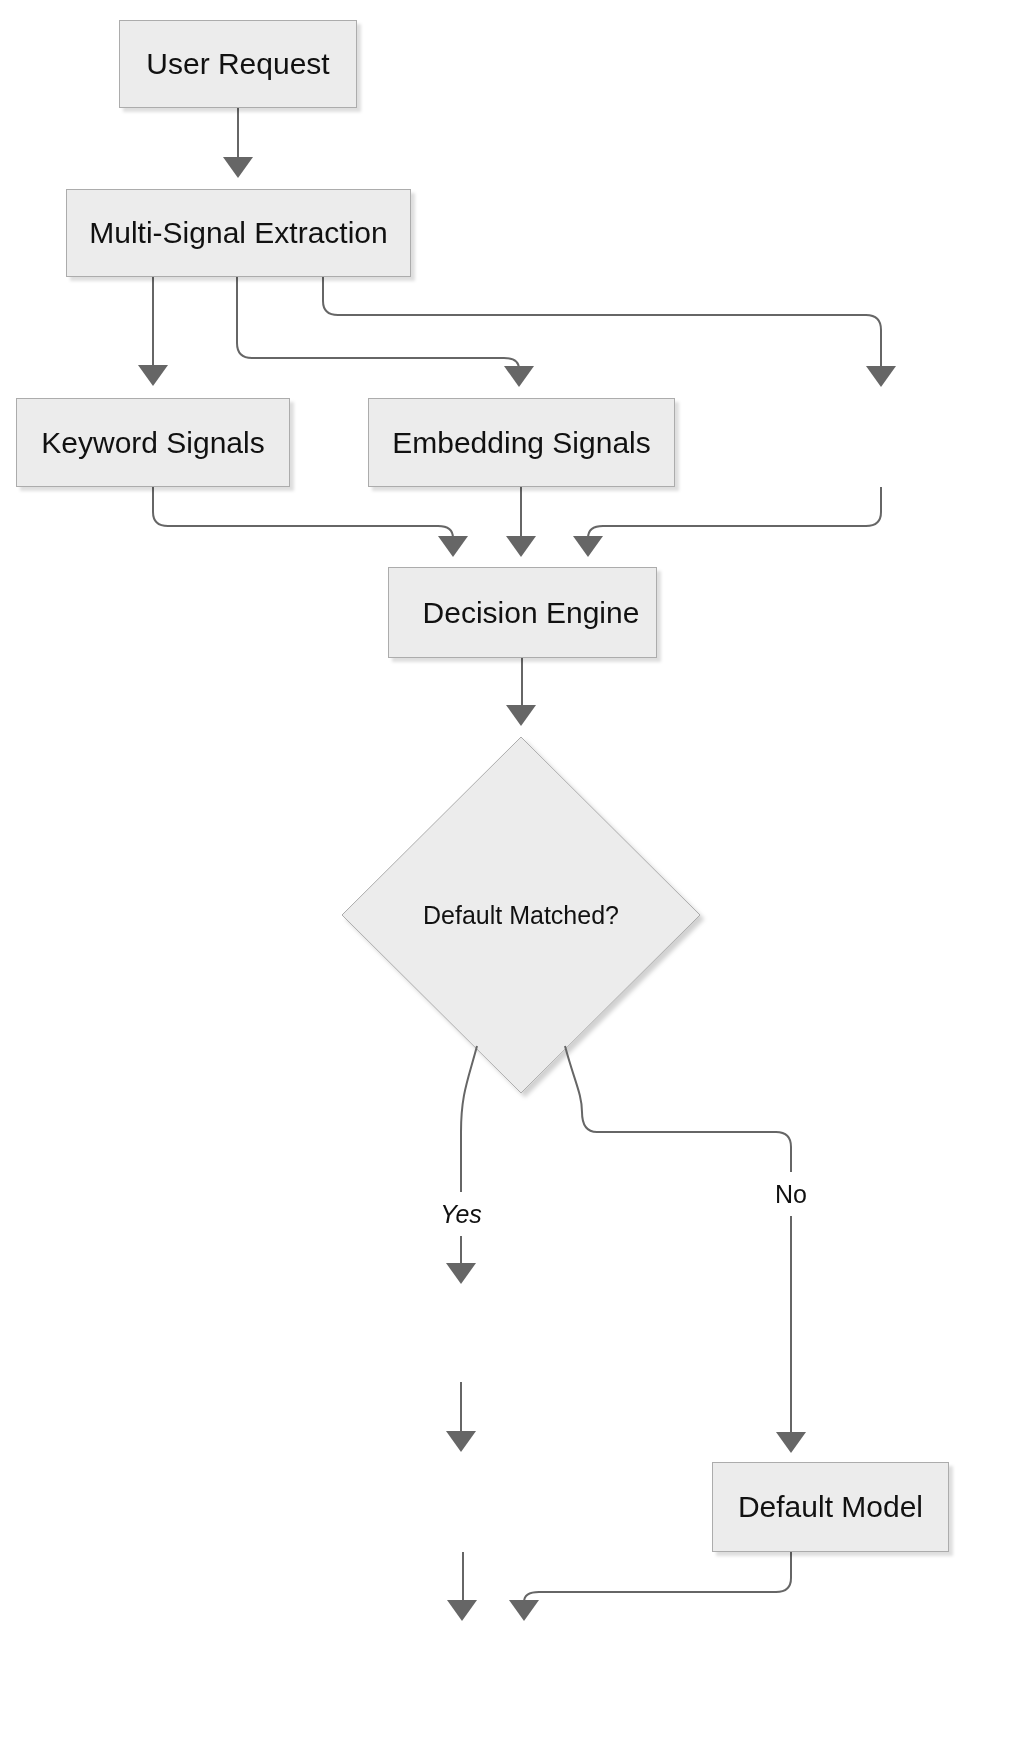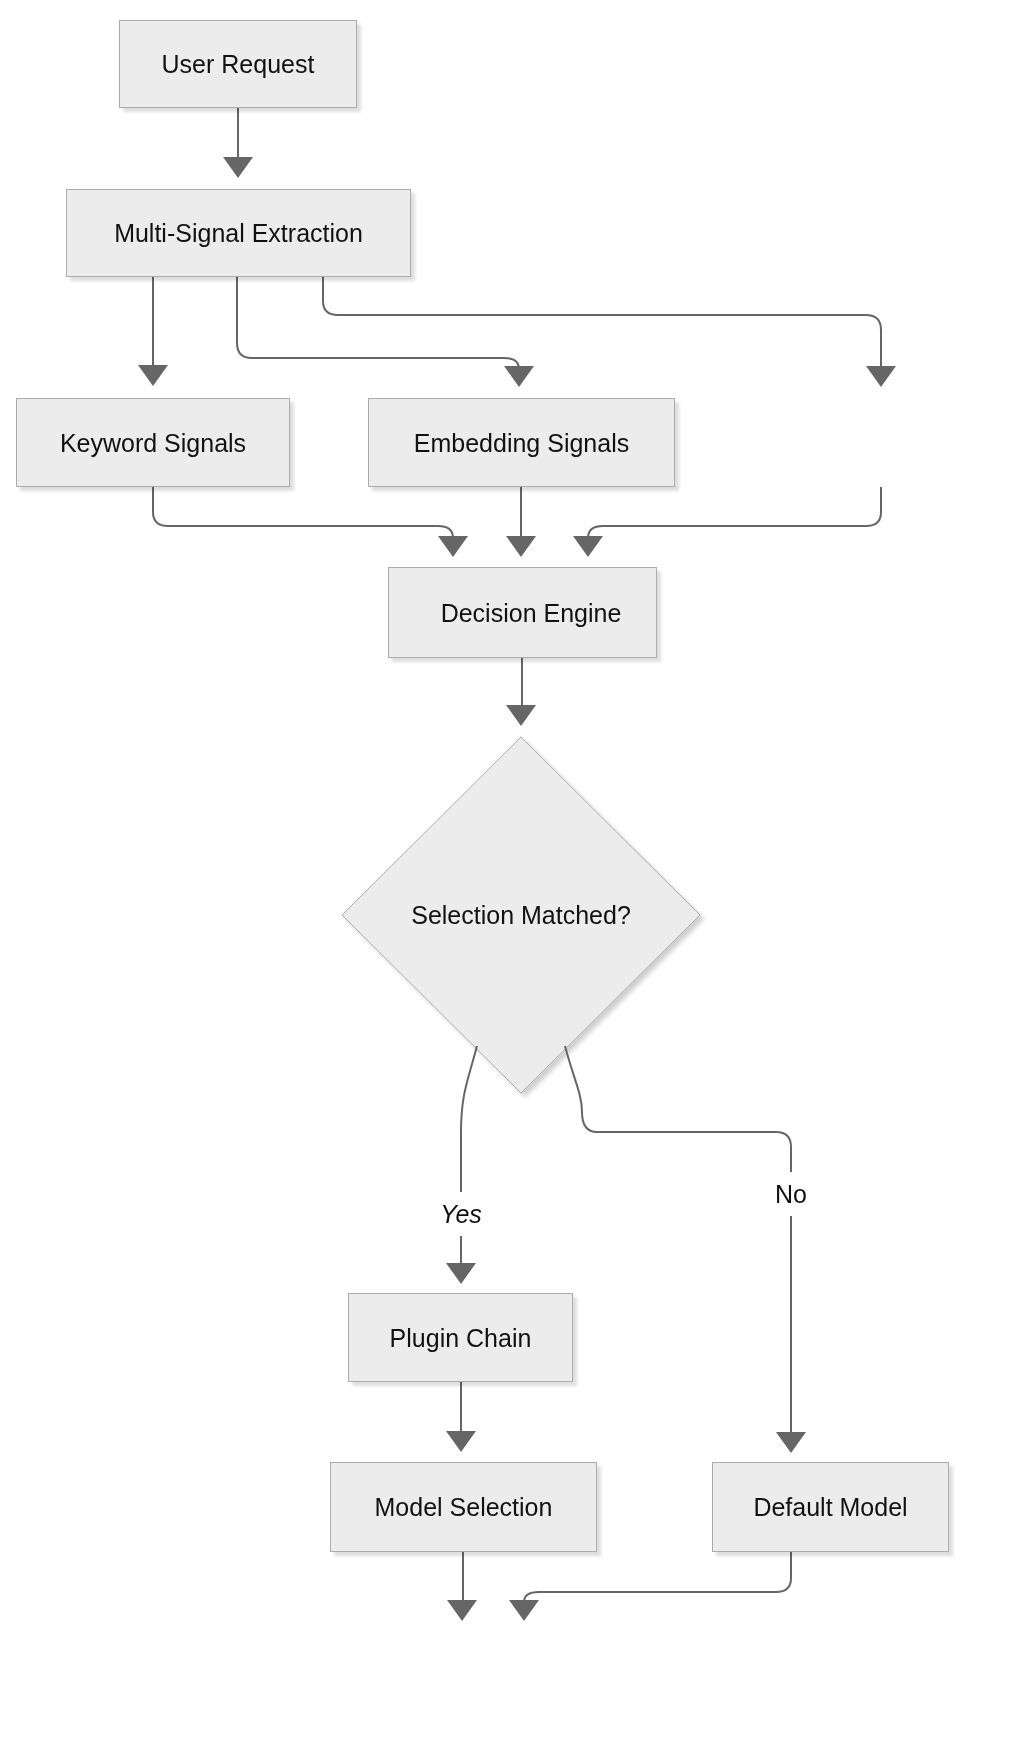--- a/index.html
+++ b/index.html
@@ -40,21 +40,21 @@
   }
   .node {
     position: absolute;
     display: flex;
     align-items: center;
     justify-content: center;
     text-align: center;
     background: var(--node-fill);
     border: 1px solid var(--node-border);
     box-shadow: 4px 4px 3px rgba(0,0,0,0.13);
-    font-size: 25px;
+    font-size: 30px;
     line-height: 1.2;
     color: var(--text-color);
   }
   .diamond-label {
     position: absolute;
     display: flex;
     align-items: center;
     justify-content: center;
     text-align: center;
     background: transparent;
@@ -130,31 +130,25 @@
 
   <div class="node" style="left:368px; top:398px; width:307px; height:89px;">
     <span>Embedding Signals</span>
   </div>
 
 
   <div class="node" style="left:388px; top:567px; width:269px; height:91px;padding-left:17px;">
     <span>Decision Engine</span>
   </div>
 
-  <div class="diamond-label" style="left:361px; top:890px; width:320px; height:50px;">Selection Matched?</div>
+  <div class="diamond-label" style="left:361px; top:890px; width:320px; height:50px;">Default Matched?</div>
 
   <div class="edge-label" style="left:426px; top:1192px; width:70px; height:44px;font-style:italic;">Yes</div>
   <div class="edge-label" style="left:756px; top:1172px; width:70px; height:44px;">No</div>
 
-  <div class="node" style="left:348px; top:1293px; width:225px; height:89px;">
-    <span>Plugin Chain</span>
-  </div>
 
-  <div class="node" style="left:330px; top:1462px; width:267px; height:90px;">
-    <span>Model Selection</span>
-  </div>
 
   <div class="node" style="left:673px; top:1462px; width:237px; height:90px;margin-left:39px;">
     <span>Default Model</span>
   </div>
 
 
 </div>
 
 </body></html>

